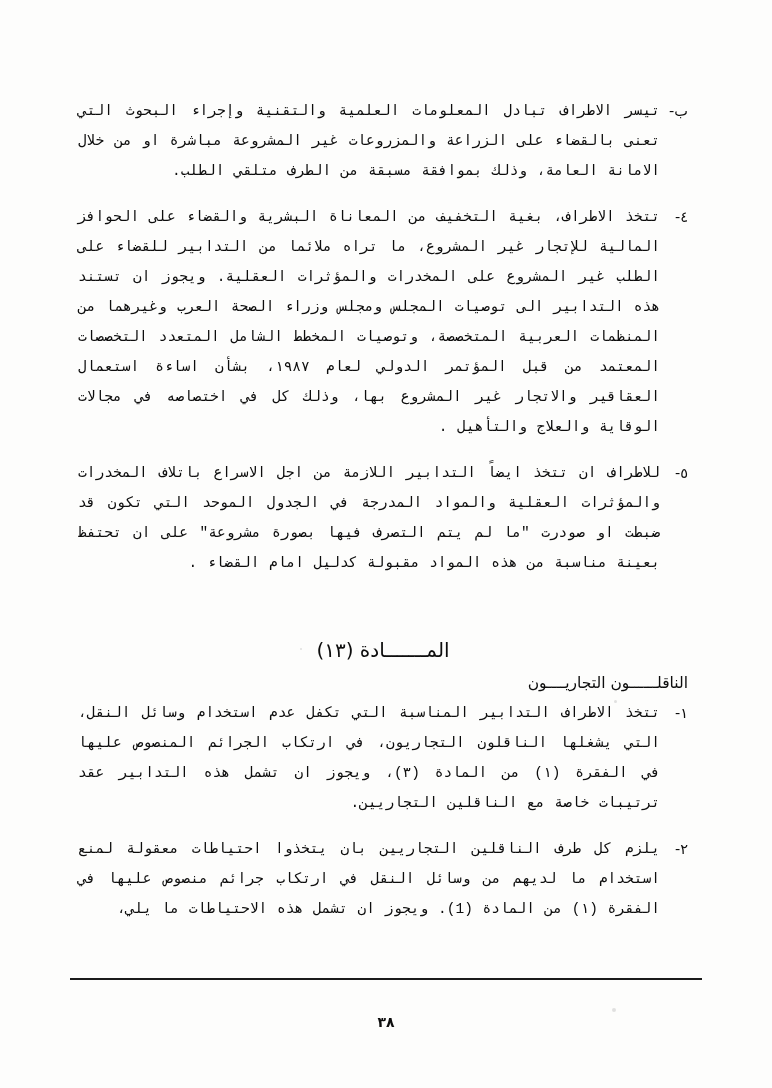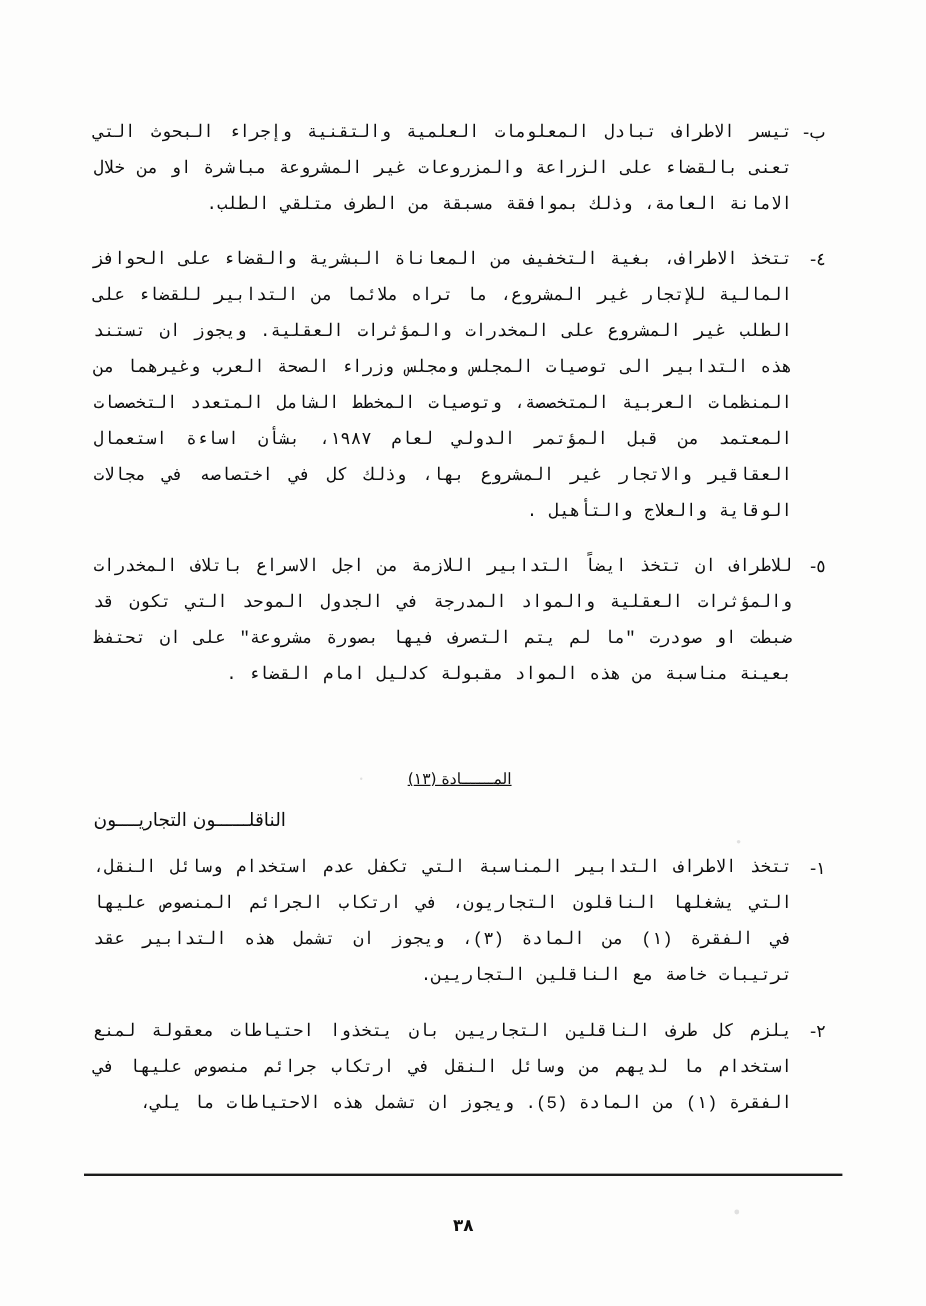--- a/index.html
+++ b/index.html
@@ -58,32 +58,31 @@
     letter-spacing: 0px;
     word-spacing: 1px;
     padding-right: 2px;
     font-family: Liberation Mono, monospace;
   }
 
   .spacer-lg { height: 34px; }
 
   .article-heading {
     text-align: center;
-    font-size: 13px;
+    font-size: 20px;
     line-height: 28px;
     margin-top: 8px;
     margin-bottom: 4px;
     letter-spacing: 0px;
-    text-decoration: underline;
   }
   .article-subheading {
-    text-align: left;
+    text-align: right;
     font-size: 15.5px;
     line-height: 30px;
-    margin-bottom: 11px;
+    margin-bottom: 0;
   }
 
   
   .rule {
     position: absolute;
     left: 70px;
     right: 70px;
     bottom: 108px;
     height: 2px;
     background: #1b1b1b;
@@ -134,21 +133,21 @@
     <div class="article-heading">المـــــــادة (١٣)</div>
     <div class="article-subheading">الناقلــــــون التجاريــــون</div>
 
     <div class="para">
       <div class="marker">١-</div>
       <div class="body-text">تتخذ الاطراف التدابير المناسبة التي تكفل عدم استخدام وسائل النقل، التي يشغلها الناقلون التجاريون، في ارتكاب الجرائم المنصوص عليها في الفقرة (١) من المادة (٣)، ويجوز ان تشمل هذه التدابير عقد ترتيبات خاصة مع الناقلين التجاريين.</div>
     </div>
 
     <div class="para">
       <div class="marker">٢-</div>
-      <div class="body-text">يلزم كل طرف الناقلين التجاريين بان يتخذوا احتياطات معقولة لمنع استخدام ما لديهم من وسائل النقل في ارتكاب جرائم منصوص عليها في الفقرة (١) من المادة (5). ويجوز ان تشمل هذه الاحتياطات ما يلي،</div>
+      <div class="body-text">يلزم كل طرف الناقلين التجاريين بان يتخذوا احتياطات معقولة لمنع استخدام ما لديهم من وسائل النقل في ارتكاب جرائم منصوص عليها في الفقرة (١) من المادة (1). ويجوز ان تشمل هذه الاحتياطات ما يلي،</div>
     </div>
 
   </div>
 
   <div class="rule"></div>
   <div class="page-number">٣٨</div>
 
   <div class="speckle" style="left:614px; top:700px; width:3px; height:3px;"></div>
   <div class="speckle" style="left:300px; top:648px; width:2px; height:2px;"></div>
   <div class="speckle" style="left:612px; top:1008px; width:4px; height:4px;"></div>

